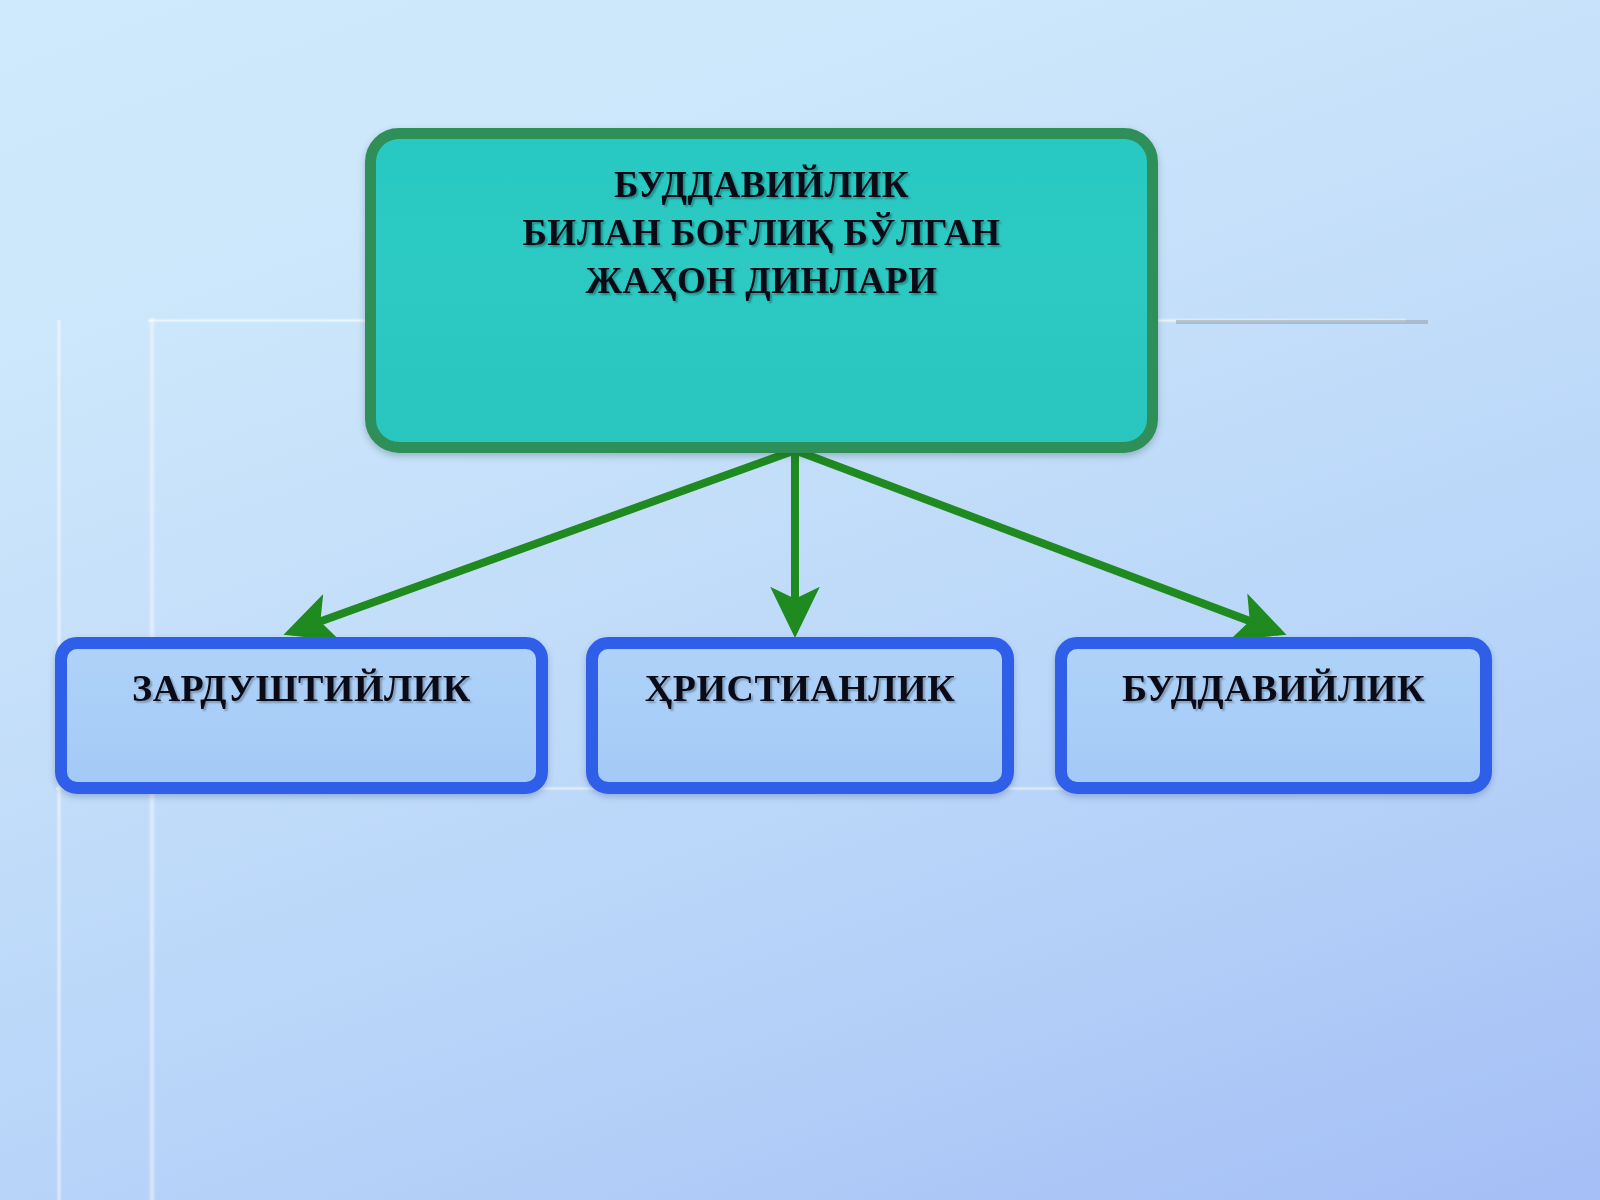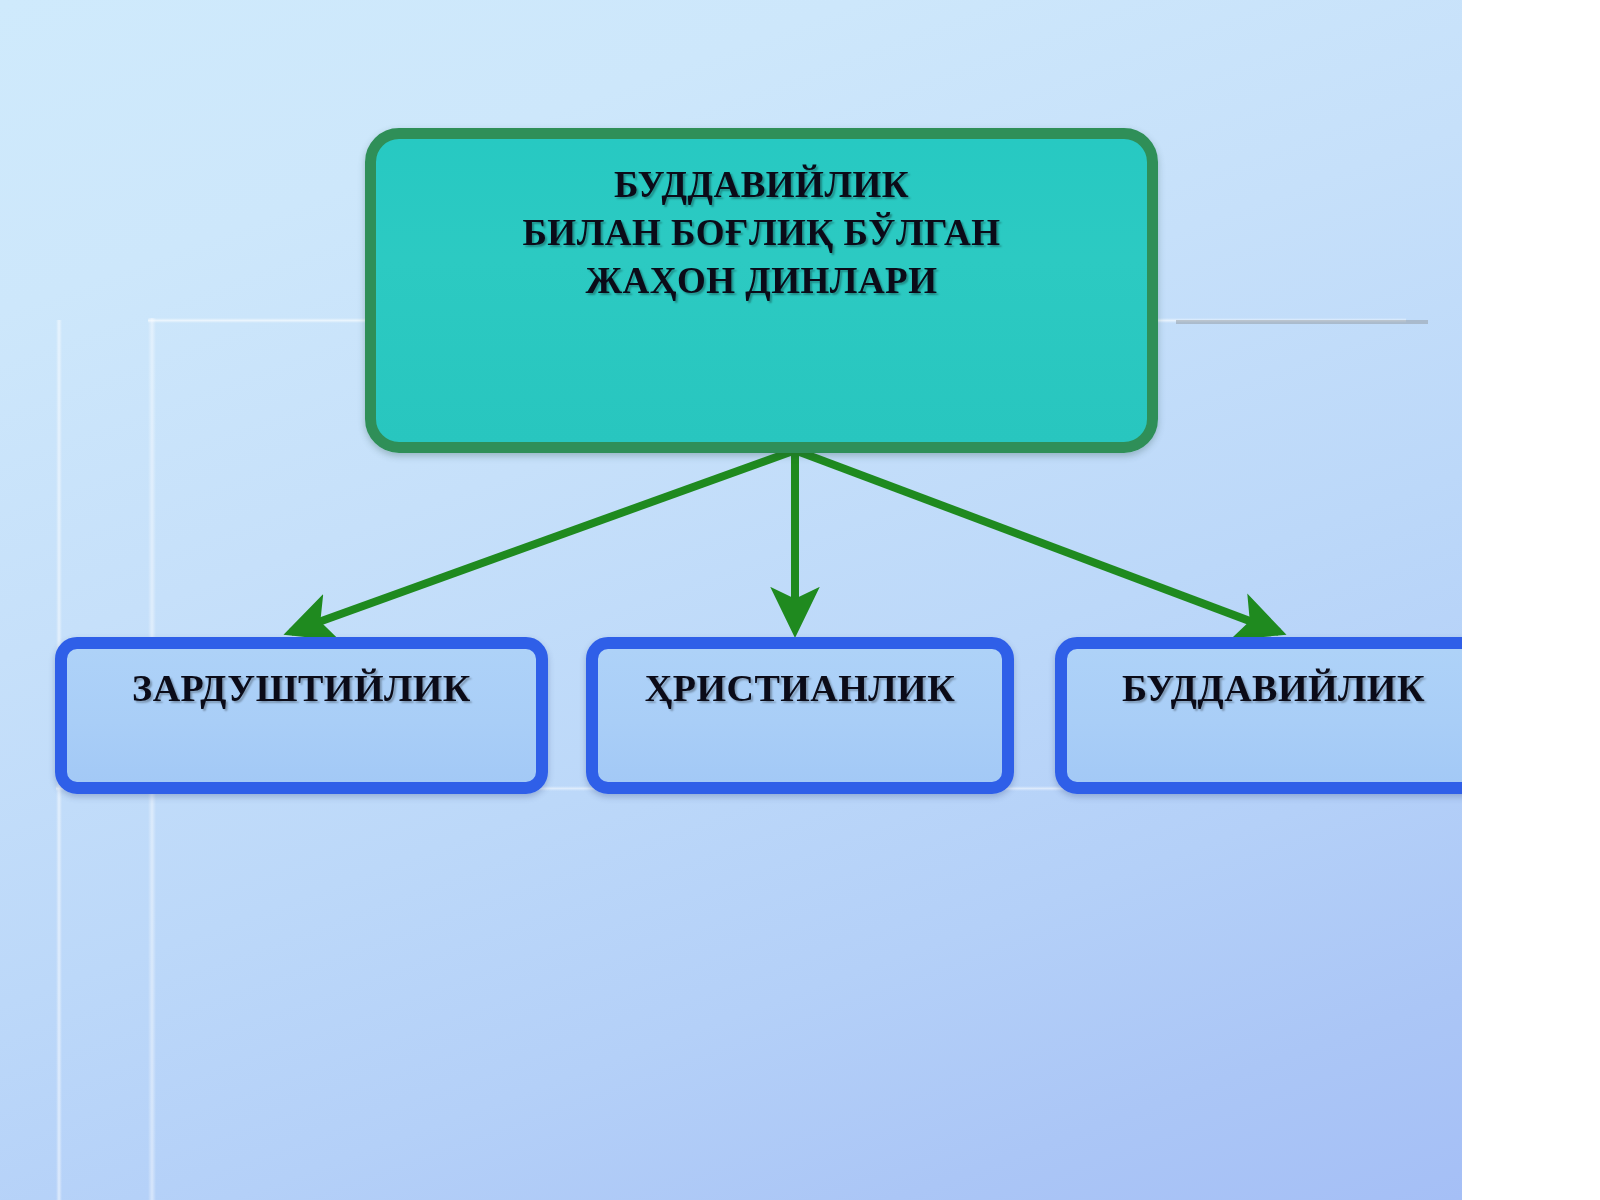--- a/index.html
+++ b/index.html
@@ -8,21 +8,21 @@
   }
   body {
     width: 1600px;
     height: 1200px;
     overflow: hidden;
     font-family: "Liberation Serif", serif;
   }
 
   #slide {
     position: relative;
-    width: 1462px;
+    width: 1600px;
     height: 1200px;
     background:
       linear-gradient(160deg,
         #cfeafc 0%,
         #cde7fb 18%,
         #c6e0fa 38%,
         #bcd8f9 58%,
         #b4d0f8 74%,
         #abc6f6 88%,
         #a5bff6 100%);

